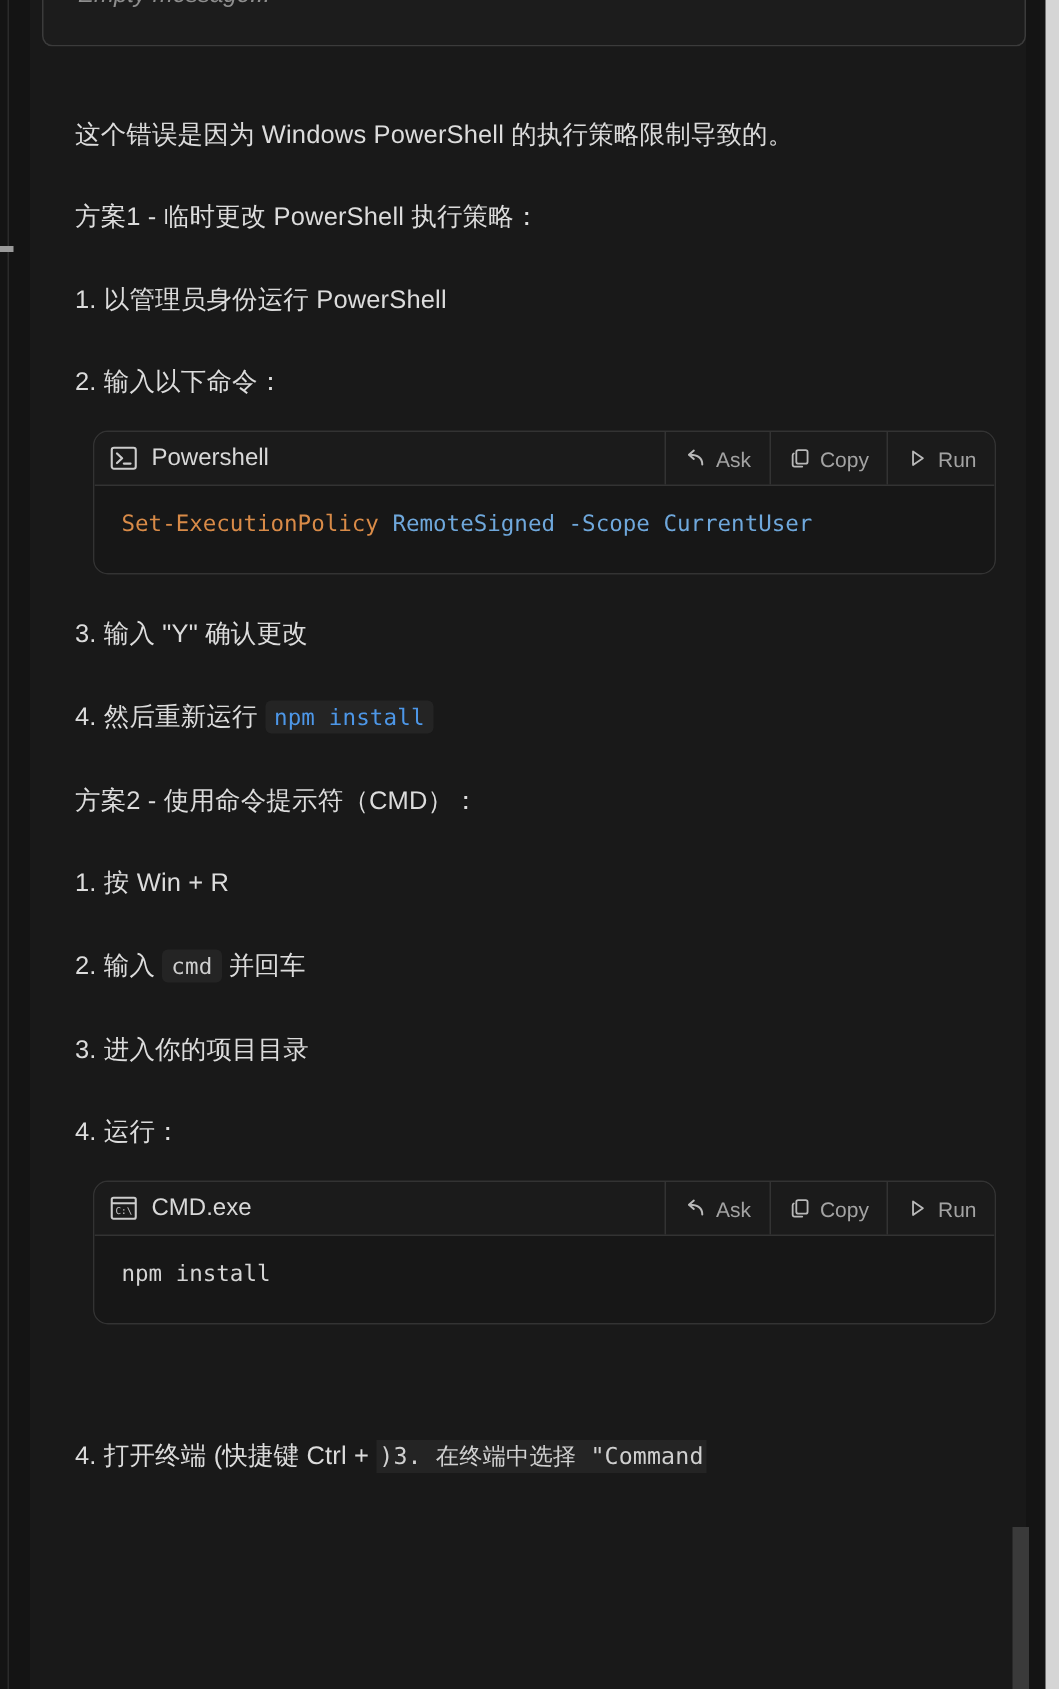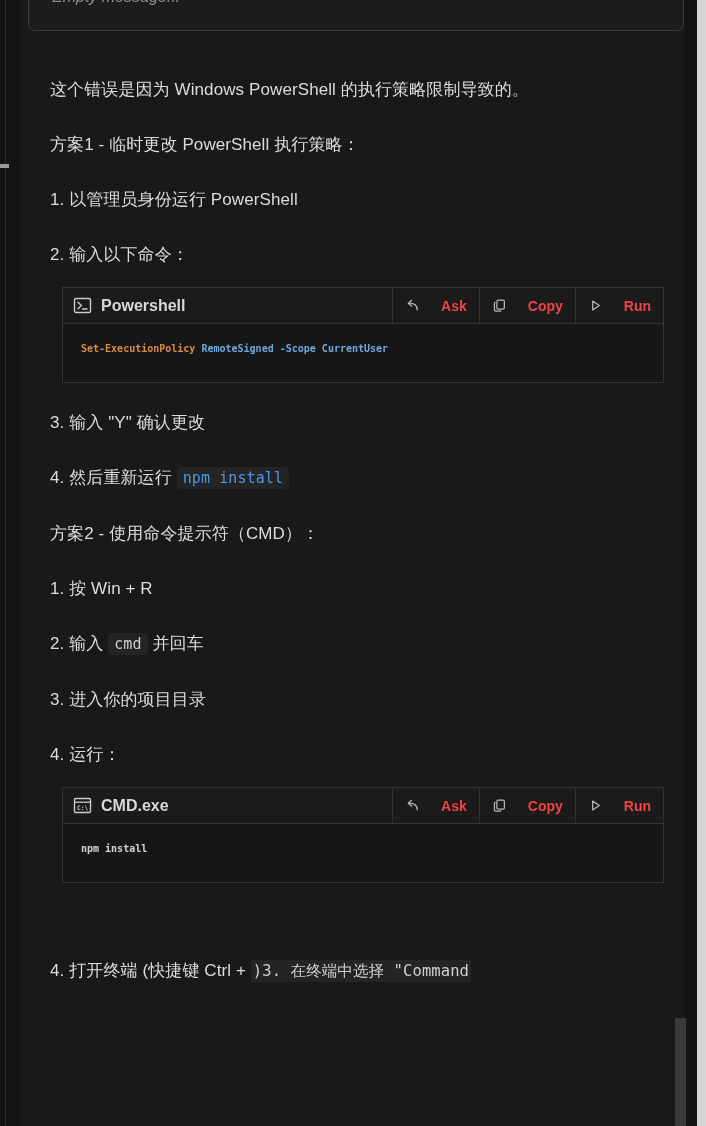--- a/index.html
+++ b/index.html
@@ -112,24 +112,23 @@
     border-radius: 4px;
     padding: 2px 6px;
     color: #cfcfcf;
   }
   code.inline.blue { color: #4d97e8; }
 
   
   .codeblock {
     margin: 17px 10px 0 12px;
     border: 1px solid #333333;
-    border-radius: 0;
+    border-radius: 10px;
     background: #171717;
     overflow: hidden;
-    font-weight: bold;
   }
   .cb-header {
     display: flex;
     align-items: center;
     height: 35px;
     border-bottom: 1px solid #333333;
     background: #1b1b1b;
   }
   .cb-lang {
     display: flex;
@@ -143,37 +142,37 @@
     font-size: 16px;
     color: #d8d8d8;
     white-space: nowrap;
     overflow: hidden;
   }
   .cb-actions { display: flex; height: 100%; }
   .cb-btn {
     display: flex;
     align-items: center;
     justify-content: flex-end;
-    gap: 21px;
+    gap: 6px;
     padding: 0 12px;
     border-left: 1px solid #333333;
     font-size: 14px;
-    color: #ef4444;
+    color: #a3a3a3;
     cursor: pointer;
     white-space: nowrap;
   }
   .cb-body {
     padding: 14px 0 22px 0;
     background: #171717;
   }
   pre.cb-code {
     margin: 0;
     padding: 0 14px 0 18px;
     font-family: "DejaVu Sans Mono", "Liberation Mono", monospace;
-    font-size: 10px;
+    font-size: 15px;
     line-height: 22px;
     white-space: pre;
     overflow: hidden;
   }
   .tok-cmd  { color: #d98b48; }
   .tok-arg  { color: #6fa8dc; }
   .tok-flag { color: #6fa8dc; }
   .tok-plain{ color: #d4d4d4; }
 
   

